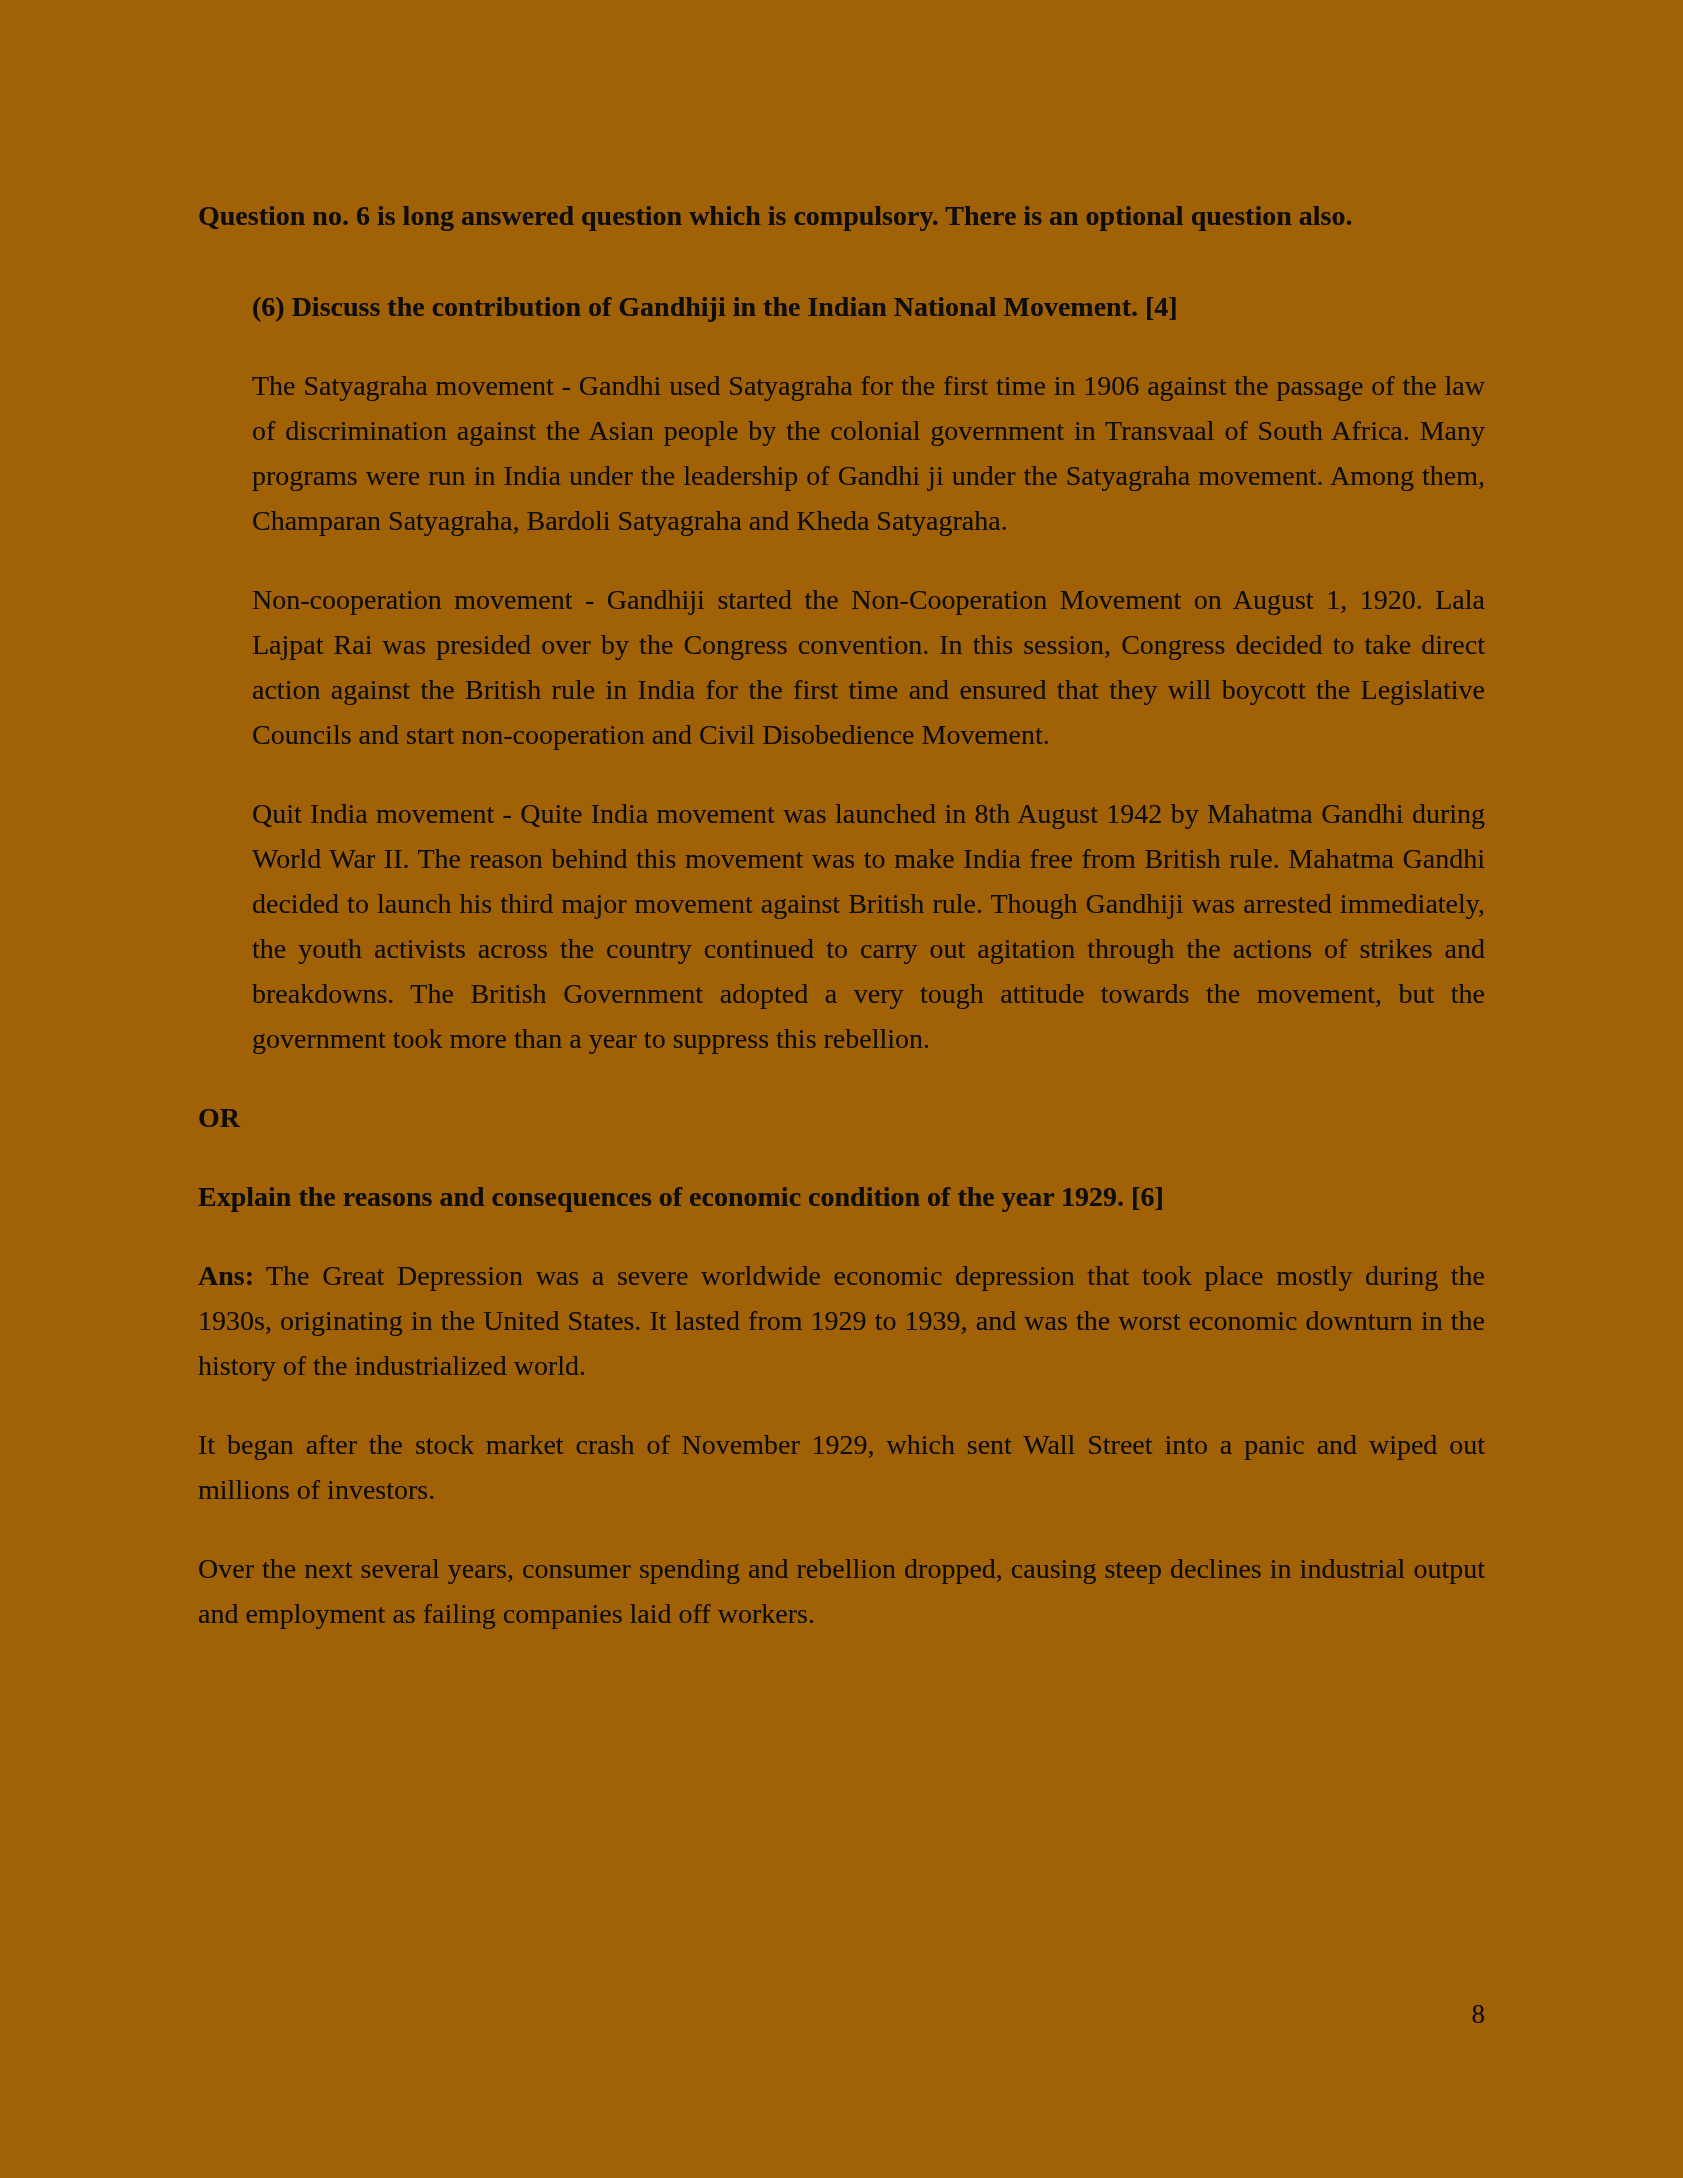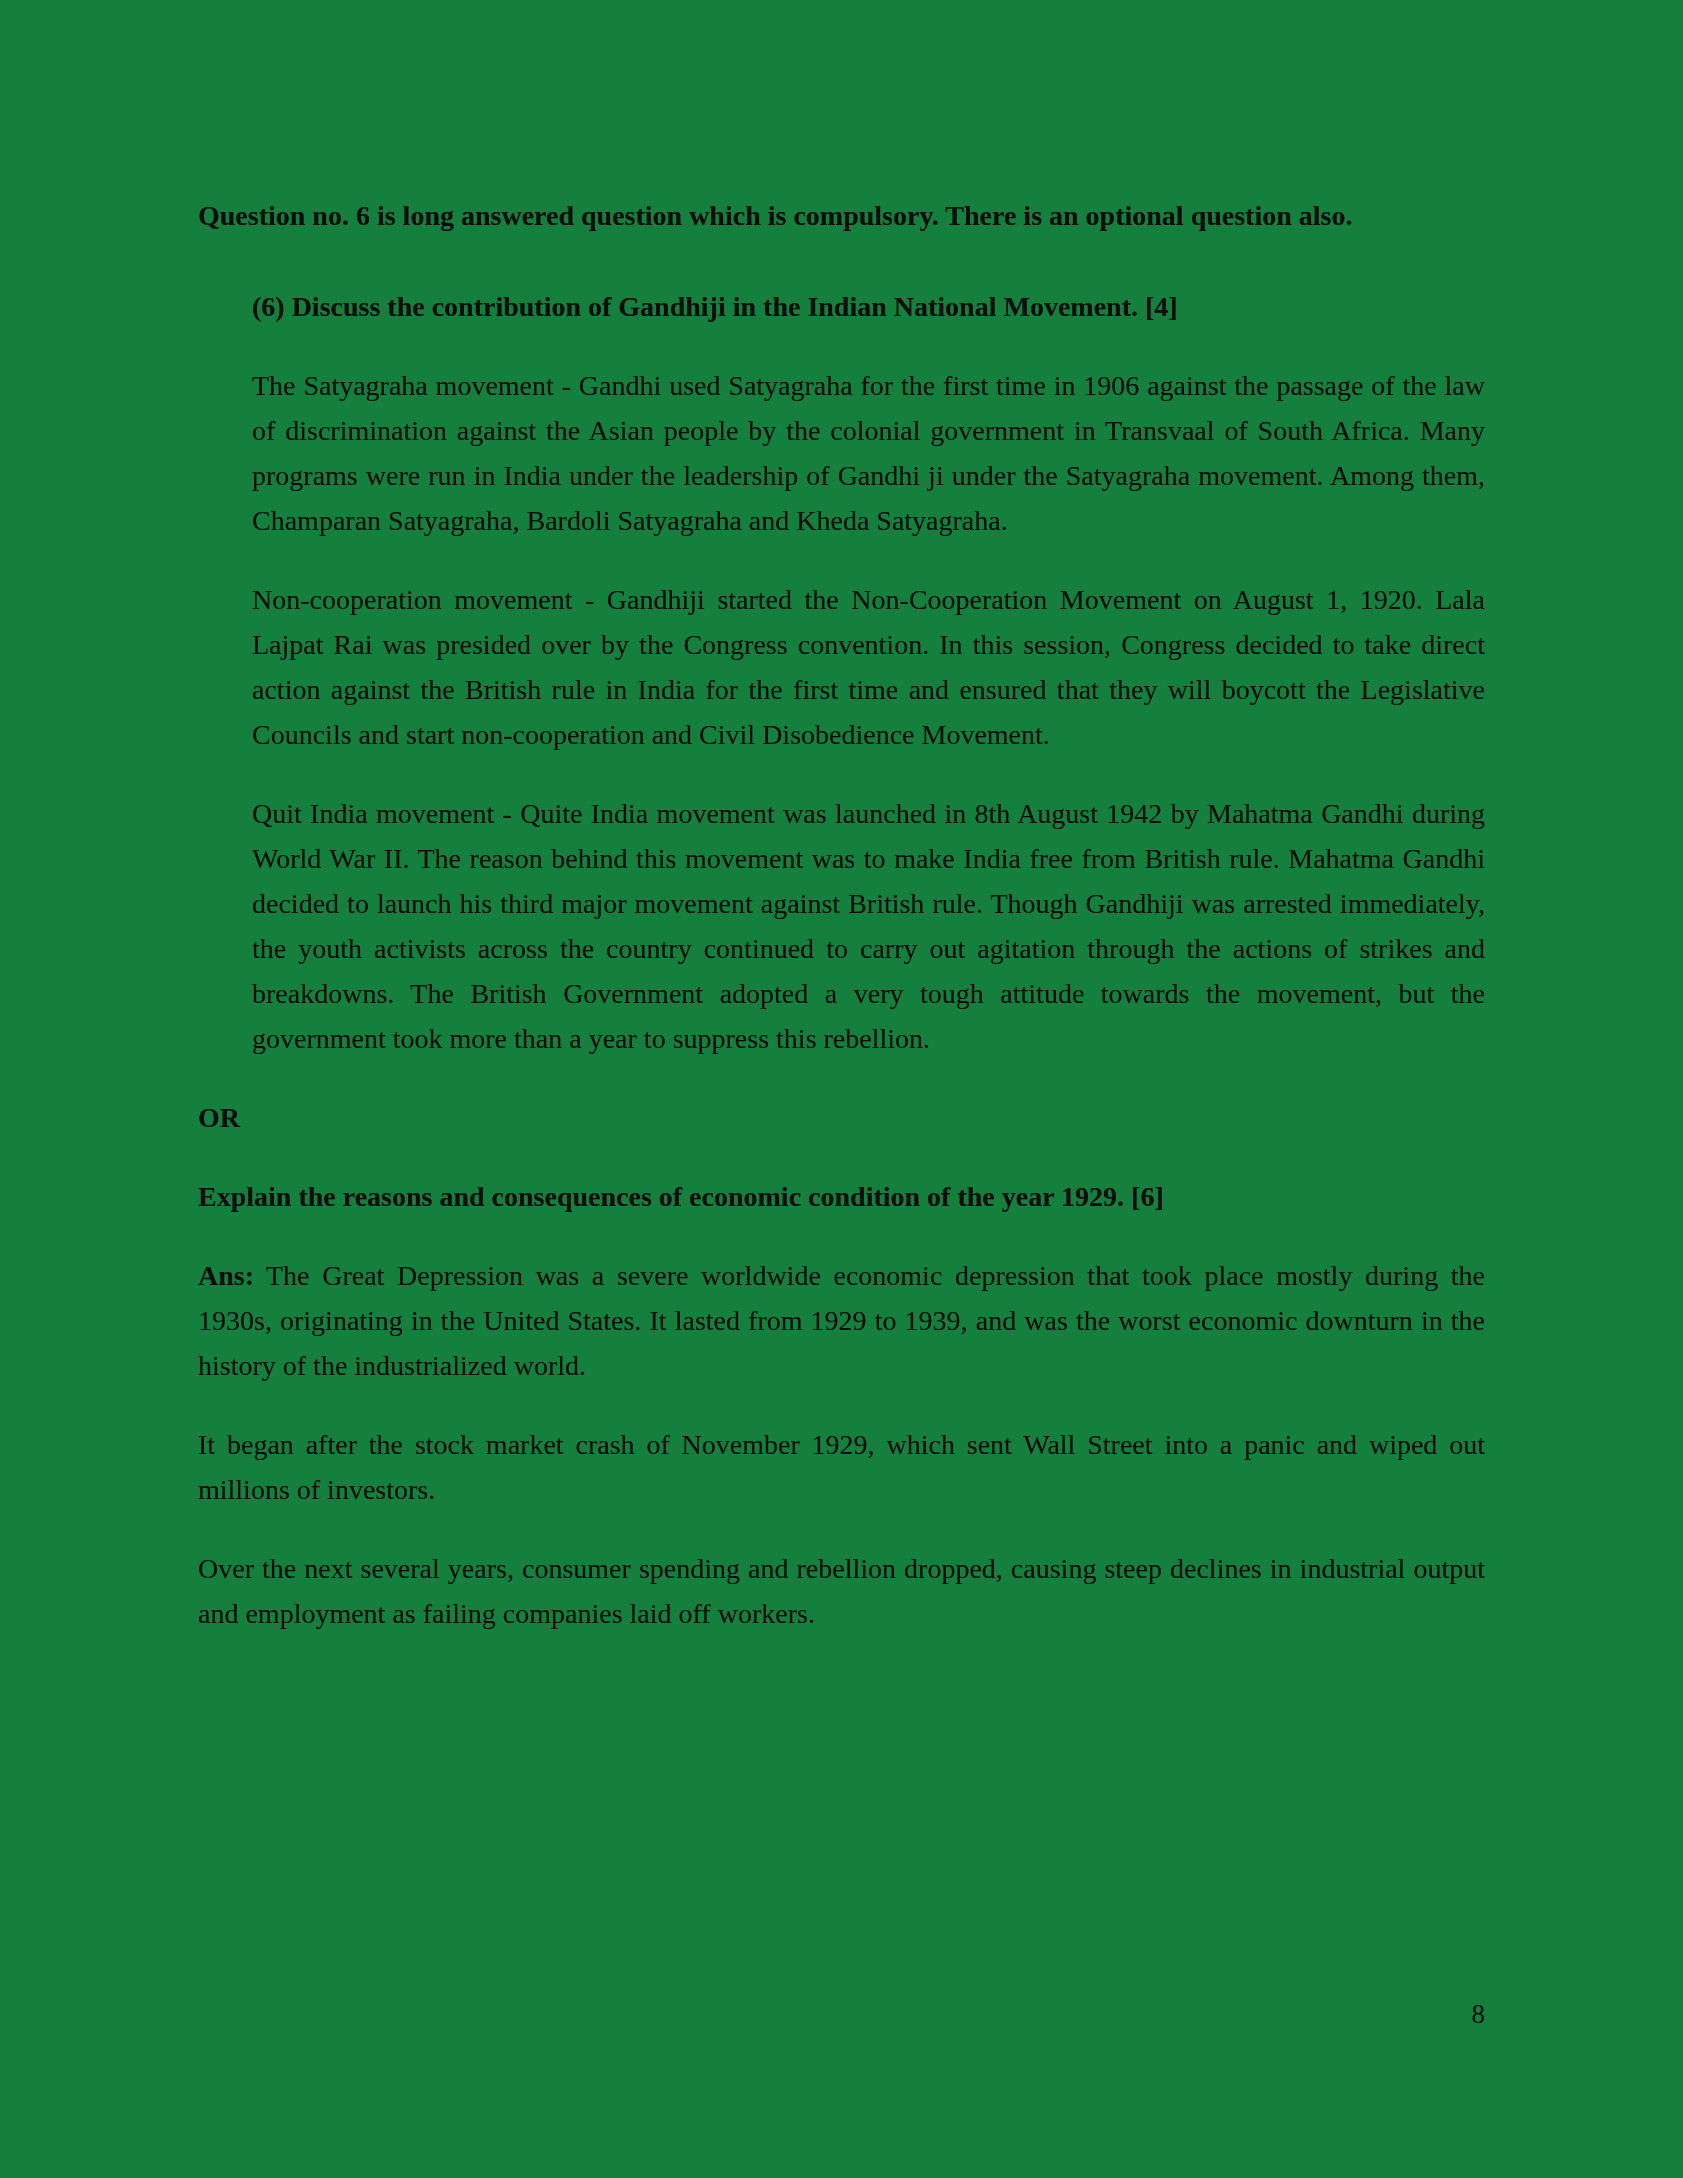--- a/index.html
+++ b/index.html
@@ -4,21 +4,21 @@
 <style>
   html, body {
     margin: 0;
     padding: 0;
     background: #ffffff;
   }
   .page {
     position: relative;
     width: 1683px;
     height: 2178px;
-    background: #15803d;
+    background: #a16207;
     font-family: "Liberation Serif", "DejaVu Serif", serif;
     color: #0d0d0d;
     overflow: hidden;
   }
   .content {
     position: absolute;
     top: 193px;
     left: 198px;
     width: 1287px;
   }

